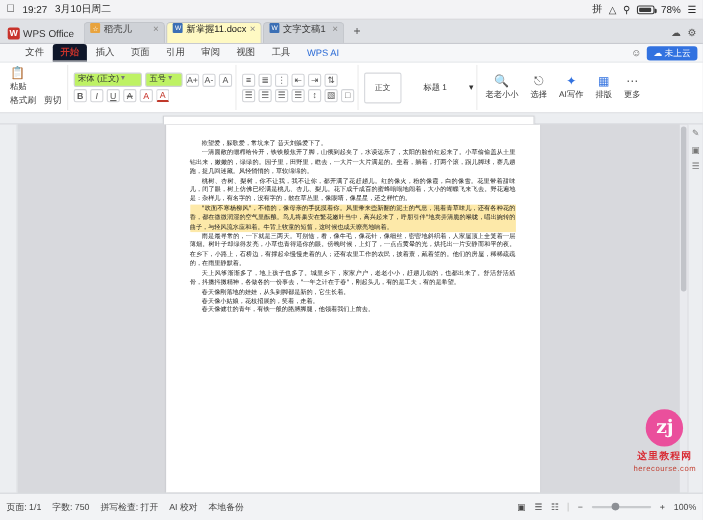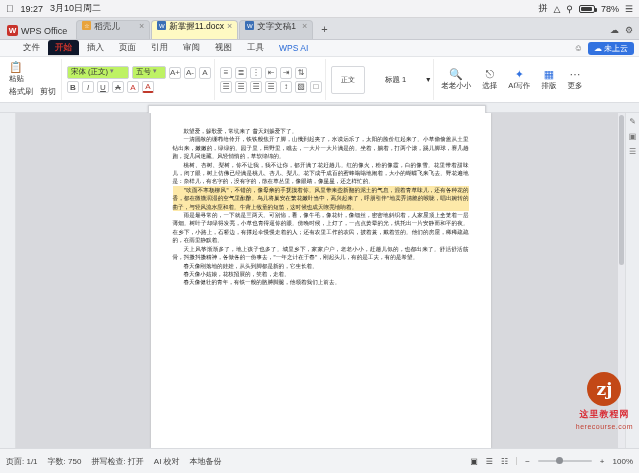--- a/index.html
+++ b/index.html
@@ -114,21 +114,21 @@
   .vscroll { position:absolute; right:0; top:0; bottom:0; width:7px; background:#e9eaee; }
   .vscroll i { position:absolute; top:2px; left:1px; width:5px; height:150px; background:#c2c4c9; border-radius:3px; display:block;}
   .rightrail { width:14px; background:#eceef1; border-left:1px solid #dcdee1; display:flex; flex-direction:column; align-items:center; padding-top:4px; gap:6px; font-size:8px; color:#777;}
 
   
   .wm {
     position:absolute; right:6px; bottom:18px; display:flex; flex-direction:column; align-items:center; gap:2px;
     opacity:.95;
   }
   .wm .circ {
-    width:34px; height:34px; border-radius:50%; background:#c2410c; color:#fff;
+    width:34px; height:34px; border-radius:50%; background:#ec4899; color:#fff;
     display:flex; align-items:center; justify-content:center; font-size:17px; font-weight:bold;
     font-family:"DejaVu Serif", serif;
   }
   .wm .t1 { font-size:9px; color:#d9232c; font-weight:bold; letter-spacing:1px;}
   .wm .t2 { font-size:7px; color:#c0392b; letter-spacing:.5px; }
 
   
   .status {
     height:16px; background:#f2f3f5; border-top:1px solid #d9dbdf; display:flex; align-items:center;
     padding:12px 6px; gap:10px; font-size:8px; color:#444;

